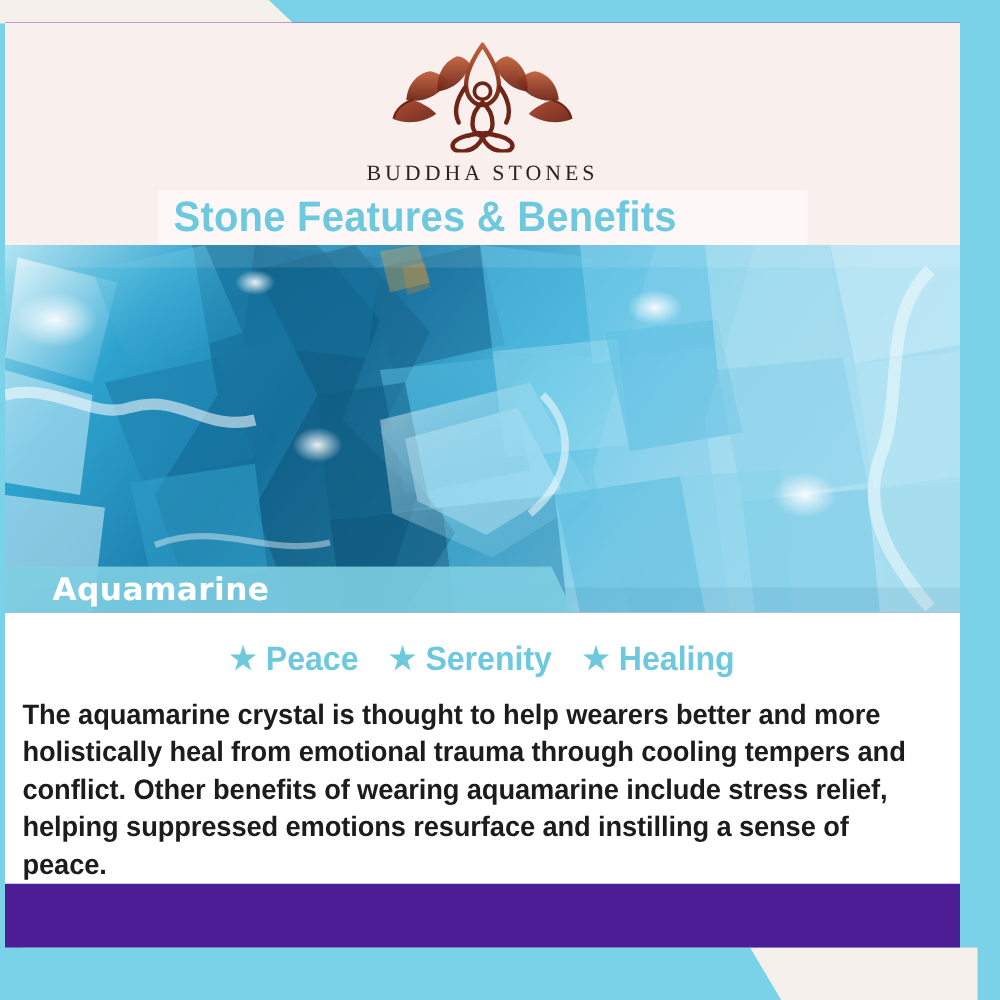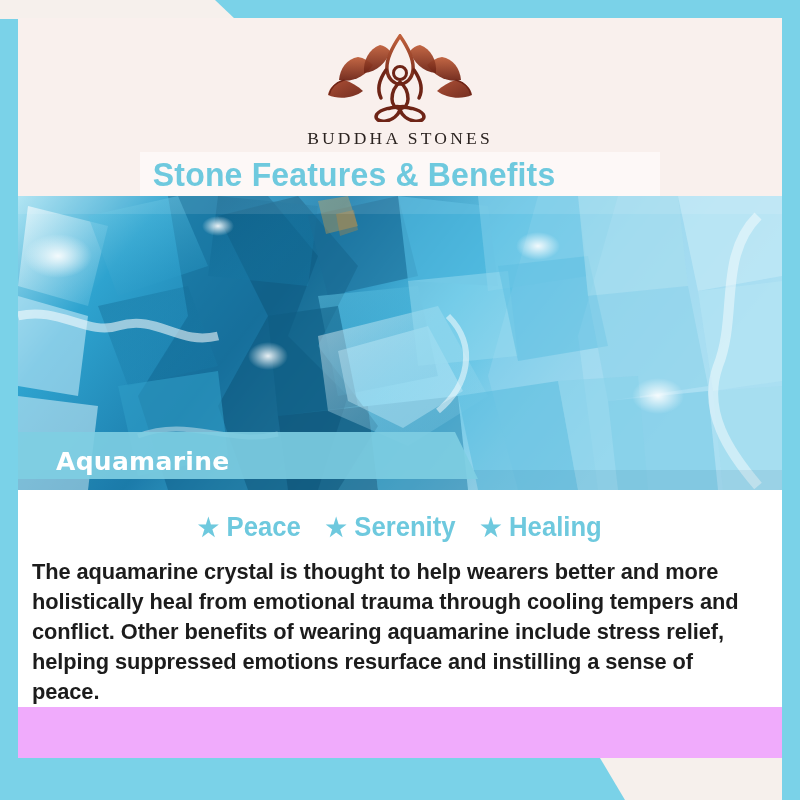--- a/index.html
+++ b/index.html
@@ -41,23 +41,23 @@
     clip-path:polygon(0 0, 600px 0, 625px 42px, 0 42px);
     z-index:2;
   }
   .frame-bottom-cream{
     position:absolute;left:0;bottom:0;width:800px;height:42px;
     background:#f6f0ec;z-index:1;
   }
 
   
   .inner{
-    position:absolute;left:18px;top:18px;
+    position:absolute;left:4px;top:18px;
     width:764px;height:740px;
-    background:#f0abfc;
+    background:#4c1d95;
     z-index:4;overflow:hidden;
   }
 
   
   .header{
     position:relative;width:764px;height:178px;
     background:#f9f0ed;
     overflow:hidden;
   }
   .logo-wrap{
@@ -89,21 +89,21 @@
   }
 
   
   .photo{
     position:relative;width:764px;height:294px;overflow:hidden;
     background:#35a8d0;
   }
   .photo svg{display:block;width:764px;height:294px;}
   .stone-label{
     position:absolute;left:0;bottom:0;
-    height:58px;width:460px;
+    height:37px;width:460px;
     background:rgba(126,206,226,0.90);
     clip-path:polygon(0 0, 437px 0, 460px 47px, 0 47px);
     display:flex;align-items:center;
     z-index:3;
   }
   .stone-label span{
     margin-left:38px;
     color:#ffffff;font-weight:bold;font-size:25px;
     letter-spacing:0.3px;
     font-family:"DejaVu Sans","Liberation Sans",sans-serif;

